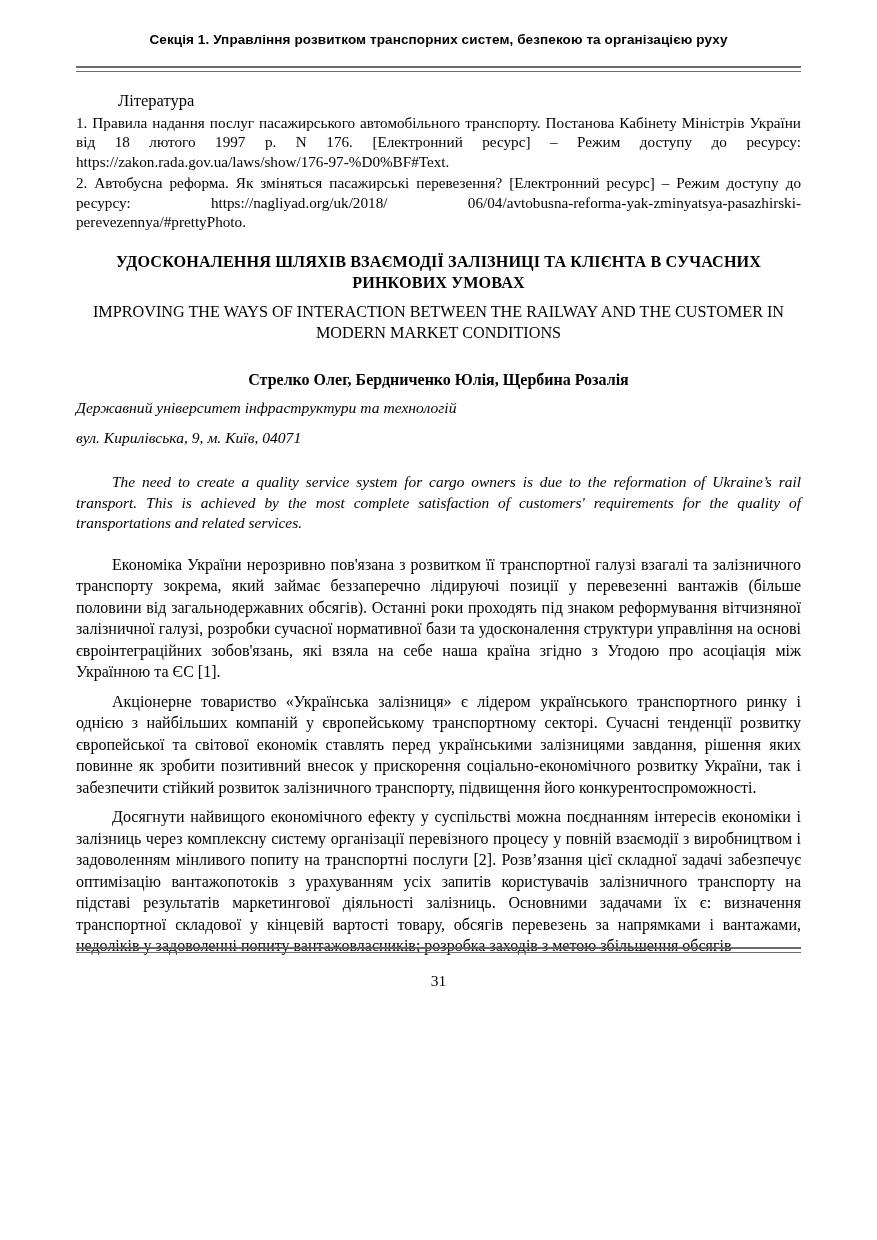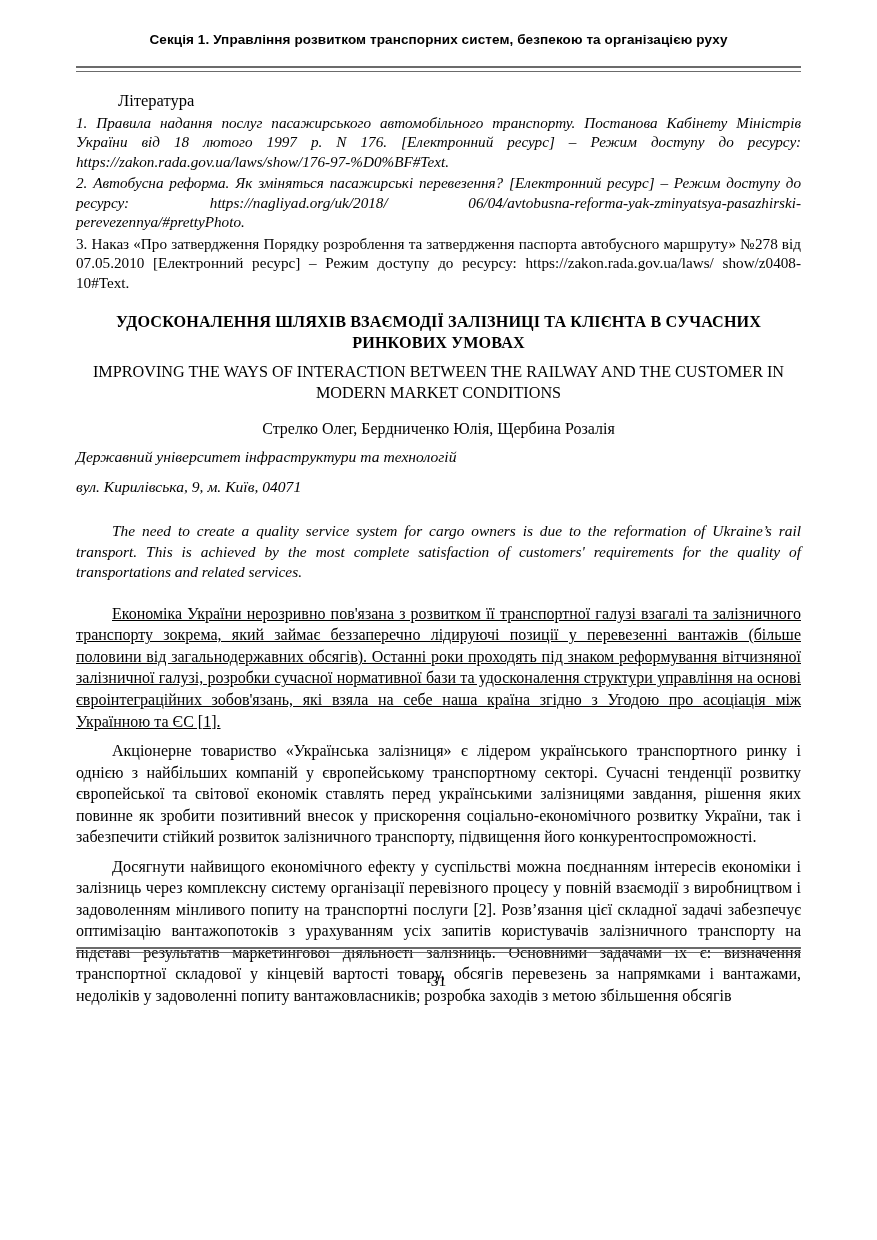--- a/index.html
+++ b/index.html
@@ -42,21 +42,20 @@
     box-sizing: content-box;
   }
   .lit-heading {
     font-size: 16.5px;
     font-weight: normal;
     margin-top: 19px;
     margin-left: 42px;
   }
   .ref {
     font-size: 15.2px;
-    font-style: italic;
     text-align: justify;
     line-height: 1.28;
     margin-top: 2px;
   }
   .ref.plain {
     font-style: normal;
   }
   .udk {
     font-size: 16.5px;
     font-weight: bold;
@@ -71,23 +70,23 @@
     letter-spacing: 0.1px;
   }
   .title-en {
     font-size: 16.2px;
     text-align: center;
     line-height: 1.3;
     margin-top: 8px;
   }
   .authors {
     font-size: 16px;
-    font-weight: normal;
+    font-weight: bold;
     text-align: center;
-    margin-top: 16px;
+    margin-top: 27px;
   }
   .affiliation {
     font-size: 15.6px;
     font-style: italic;
     text-align: left;
     line-height: 1.32;
     margin-top: 9px;
   }
   .abstract {
     font-size: 15.4px;
@@ -99,21 +98,20 @@
   }
   .body-p {
     font-size: 16px;
     text-align: justify;
     line-height: 1.345;
     text-indent: 36px;
     margin-top: 8px;
   }
   .body-p.first {
     margin-top: 20px;
-    text-decoration: underline;
   }
   .rule-bottom {
     position: absolute;
     left: 76px;
     right: 76px;
     bottom: 71px;
     border-top: 2.5px solid #6b6b6b;
     border-bottom: 1.2px solid #6b6b6b;
     height: 3px;
   }
@@ -134,21 +132,20 @@
   <div class="content">
 
     <div class="running-head">Секція 1. Управління розвитком транспорних систем, безпекою та організацією руху</div>
 
     <div class="rule-top"></div>
 
     <div class="lit-heading">Література</div>
 
     <div class="ref">1. Правила надання послуг пасажирського автомобільного транспорту. Постанова Кабінету Міністрів України від 18 лютого 1997 р. N 176. [Електронний ресурс] – Режим доступу до ресурсу: https://zakon.rada.gov.ua/laws/show/176-97-%D0%BF#Text.</div>
     <div class="ref">2. Автобусна реформа. Як зміняться пасажирські перевезення? [Електронний ресурс] – Режим доступу до ресурсу: https://nagliyad.org/uk/2018/ 06/04/avtobusna-reforma-yak-zminyatsya-pasazhirski-perevezennya/#prettyPhoto.</div>
-    <div class="ref plain">3. Наказ «Про затвердження Порядку розроблення та затвердження паспорта автобусного маршруту» №278 від 07.05.2010 [Електронний ресурс] – Режим доступу до ресурсу: https://zakon.rada.gov.ua/laws/ show/z0408-10#Text.</div>
 
 
     <div class="title-ua">УДОСКОНАЛЕННЯ ШЛЯХІВ ВЗАЄМОДІЇ ЗАЛІЗНИЦІ ТА КЛІЄНТА В СУЧАСНИХ РИНКОВИХ УМОВАХ</div>
 
     <div class="title-en">IMPROVING THE WAYS OF INTERACTION BETWEEN THE RAILWAY AND THE CUSTOMER IN MODERN MARKET CONDITIONS</div>
 
     <div class="authors">Стрелко Олег, Бердниченко Юлія, Щербина Розалія</div>
 
     <div class="affiliation">Державний університет інфраструктури та технологій</div>
     <div class="affiliation">вул. Кирилівська, 9, м. Київ, 04071</div>

